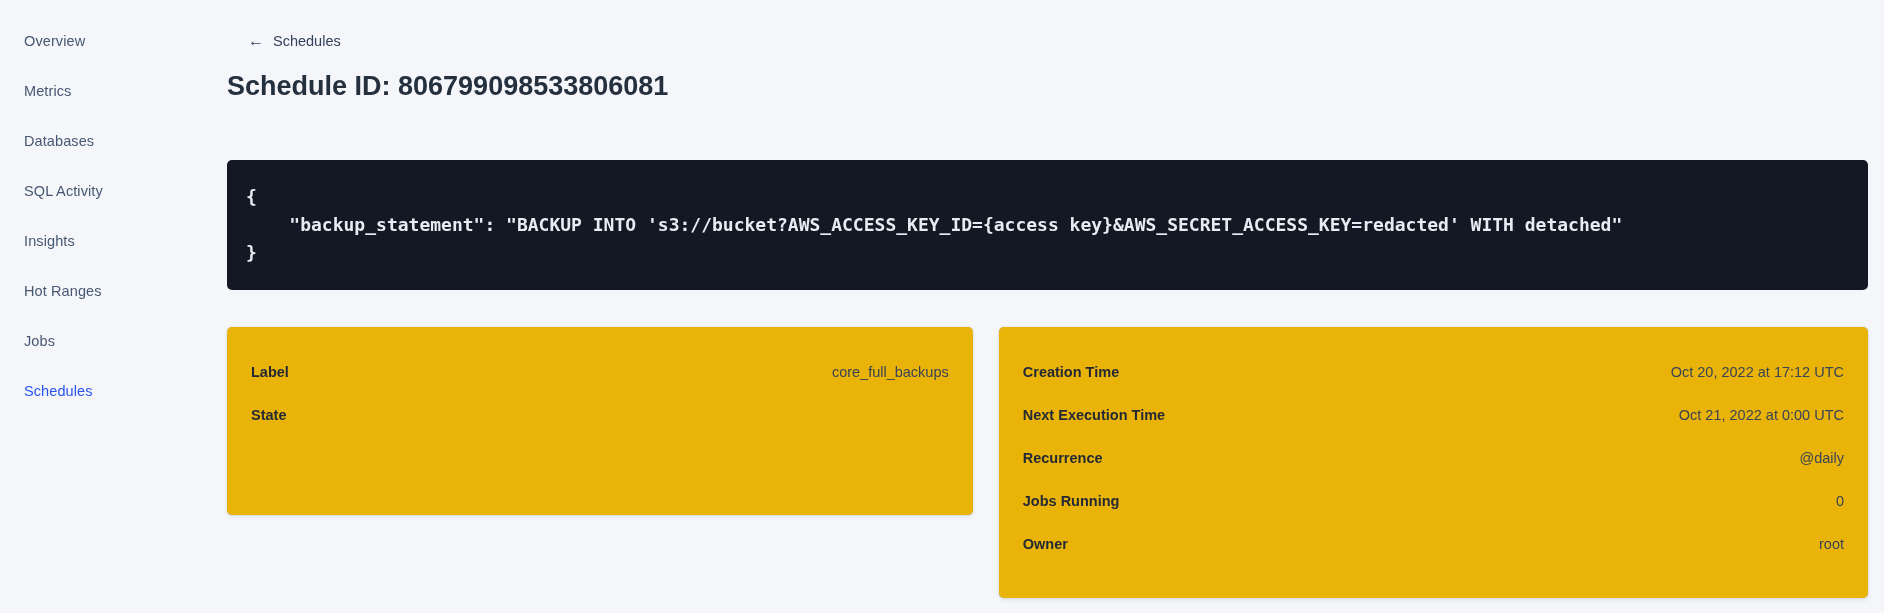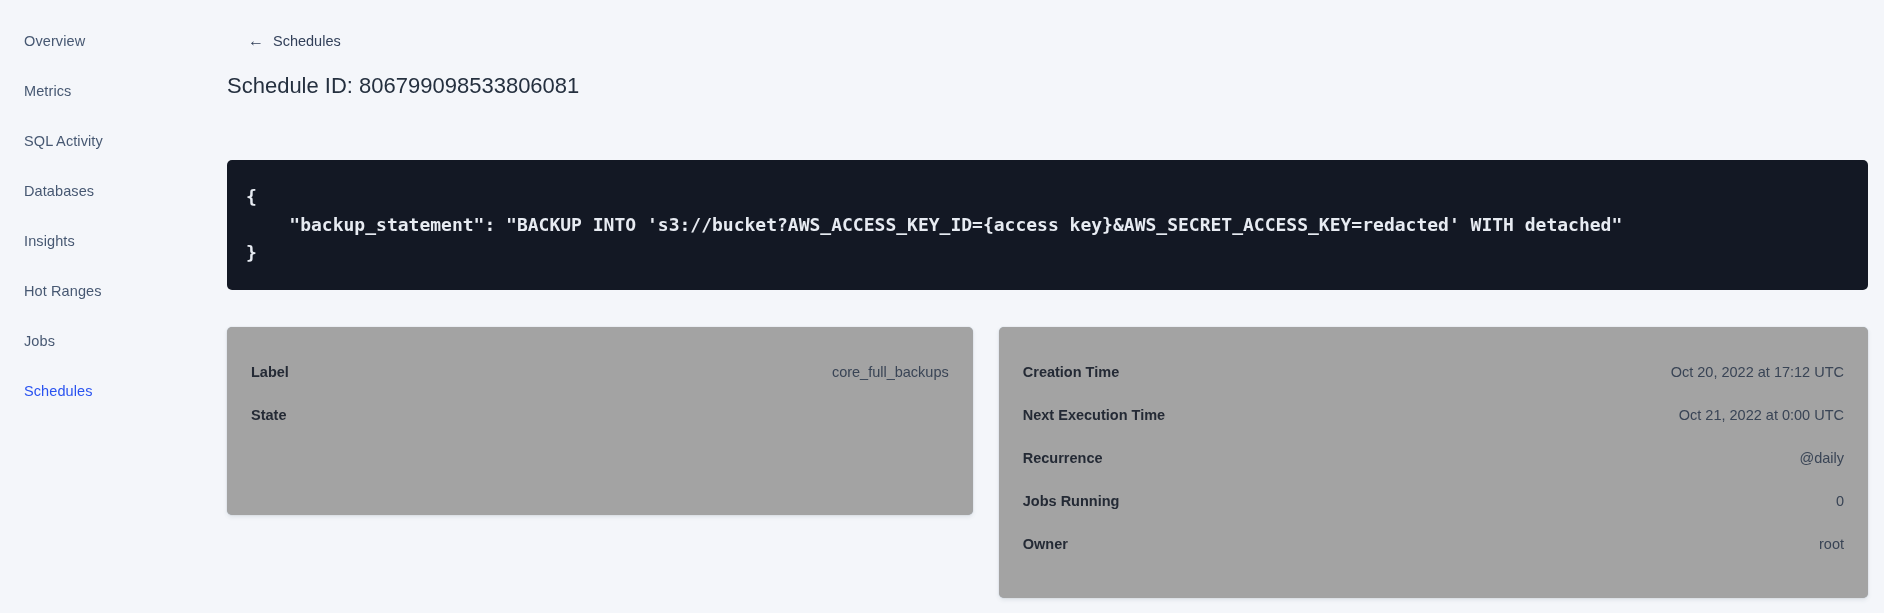--- a/index.html
+++ b/index.html
@@ -37,22 +37,22 @@
     gap: 9px;
     font-size: 14.5px;
     color: #33415a;
     cursor: pointer;
     text-decoration: none;
   }
   .back-link .arrow { font-size: 16px; line-height: 1; color: #33415a; }
 
   .page-title {
     margin: 24px 0 0 0;
-    font-size: 22px;
-    font-weight: 400;
+    font-size: 27px;
+    font-weight: 700;
     color: #25303f;
     line-height: 24px;
   }
 
   .code-block {
     margin-top: 62px;
     height: 130px;
     box-sizing: border-box;
     background: #131824;
     border-radius: 5px;
@@ -66,21 +66,21 @@
   }
   .code-line { white-space: pre; }
 
   .cards {
     display: flex;
     gap: 26px;
     margin-top: 37px;
     align-items: flex-start;
   }
   .card {
-    background: #a3a3a3;
+    background: #eab308;
     border-radius: 5px;
     box-shadow: 0 0 1px rgba(67,90,111,0.45), 0 2px 4px rgba(67,90,111,0.12);
     padding: 23px 24px 0 24px;
     box-sizing: border-box;
   }
   .card.details-card { width: 811px; height: 188px; }
   .card.timing-card  { width: 946px; height: 271px; }
 
   .card-row {
     height: 43px;
@@ -93,22 +93,22 @@
   .card-row .row-value { color: #394455; text-align: left; }
 </style>
 </head>
 <body>
 
 <div class="layout">
 
   <nav class="sidebar">
     <div class="nav-item">Overview</div>
     <div class="nav-item">Metrics</div>
+    <div class="nav-item">Databases</div>
     <div class="nav-item">SQL Activity</div>
-    <div class="nav-item">Databases</div>
     <div class="nav-item">Insights</div>
     <div class="nav-item">Hot Ranges</div>
     <div class="nav-item">Jobs</div>
     <div class="nav-item active">Schedules</div>
   </nav>
 
   <main class="main">
 
     <a class="back-link">
       <span class="arrow">←</span>

